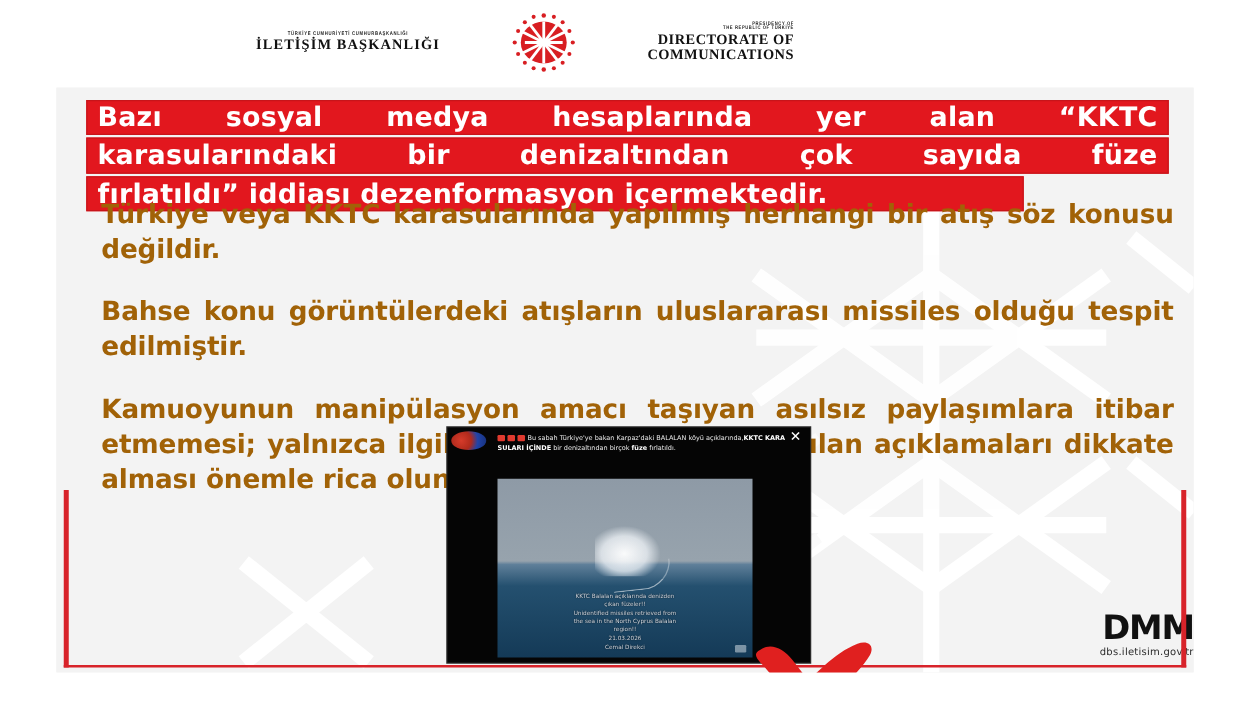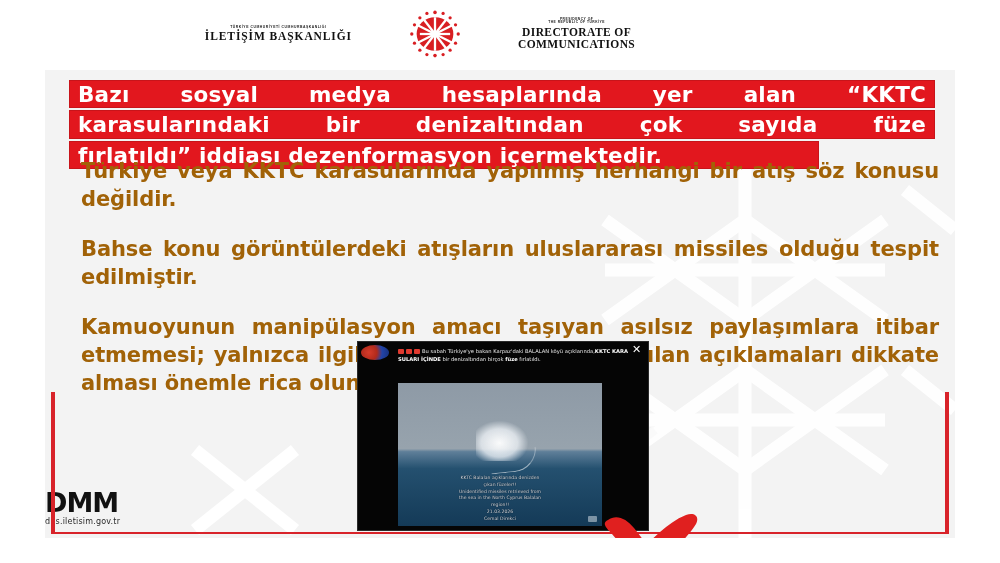--- a/index.html
+++ b/index.html
@@ -61,21 +61,21 @@
   .emblem {
     width: 54px;
     height: 54px;
     position: relative;
     flex: 0 0 auto;
   }
   .emblem svg { display: block; }
 
   .logo-right {
     line-height: 1;
-    text-align: center;
+    text-align: right;
   }
   .logo-right .logo-sup2 {
     font-size: 3.3px;
     letter-spacing: 0.5px;
     color: #1c1c1c;
     font-weight: 700;
     display: block;
     white-space: nowrap;
     transform: scaleY(1.25);
   }
@@ -308,23 +308,23 @@
     width: 118px;
     height: 100px;
     z-index: 6;
     pointer-events: none;
   }
 
   
   .footer {
     position: absolute;
     left: 0;
-    right: 16px;
+    right: 0;
     bottom: 12px;
-    text-align: left;
+    text-align: right;
     z-index: 4;
   }
   .dmm {
     font-family: "DejaVu Sans", sans-serif;
     font-size: 27px;
     font-weight: 800;
     letter-spacing: -1px;
     color: #111111;
     line-height: 0.95;
     display: block;

